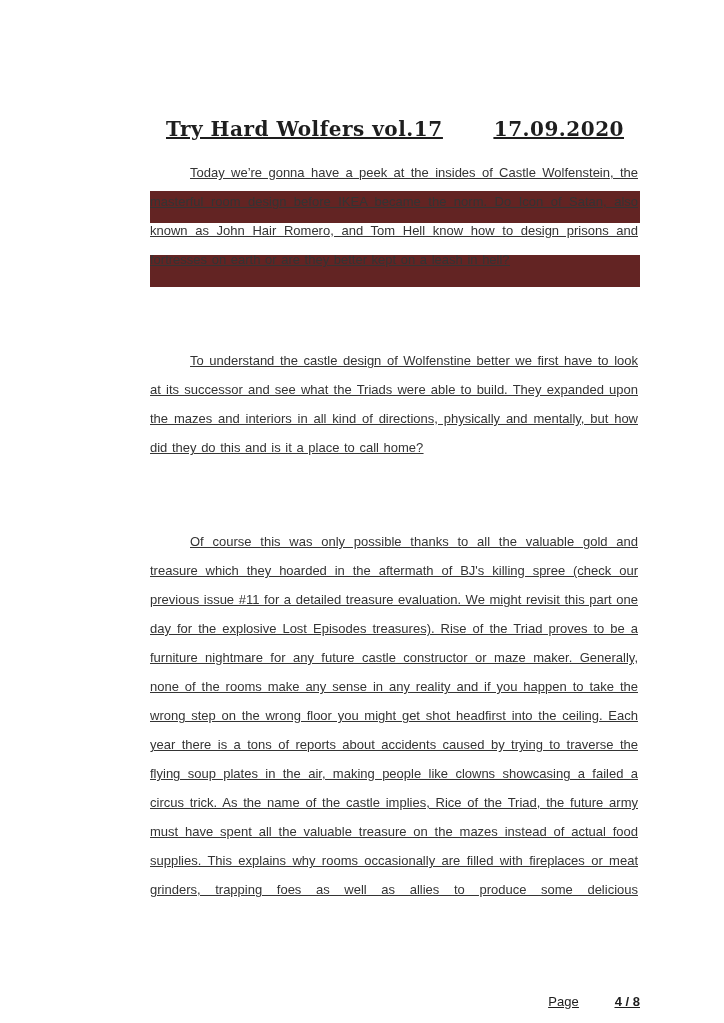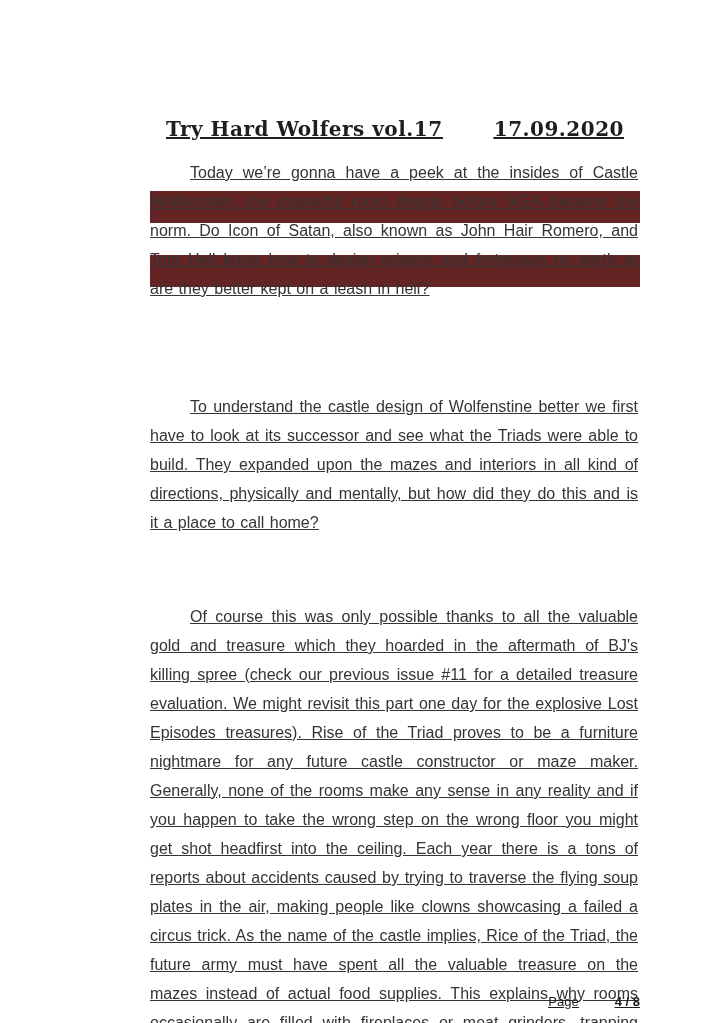--- a/index.html
+++ b/index.html
@@ -47,28 +47,28 @@
   }
   .article-title {
     font-size: 25px;
     line-height: 28px;
     font-weight: bold;
     color: #1e1e1e;
     margin: 0 0 24px 0;
     font-family: "Liberation Sans", sans-serif;
   }
   .body-para {
-    font-size: 16px;
+    font-size: 13px;
     line-height: 29px;
     text-align: justify;
     text-indent: 40px;
     color: #343434;
     word-spacing: 1px;
   }
-  .para-2 { margin-top: 57px; }
+  .para-2 { margin-top: 40px; }
   .para-3 { margin-top: 33px; }
   
   .para-3 { text-align-last: justify; }
 
   
   .doc-footer {
     position: absolute;
     right: 84px;
     top: 946px;
     font-size: 13px;

